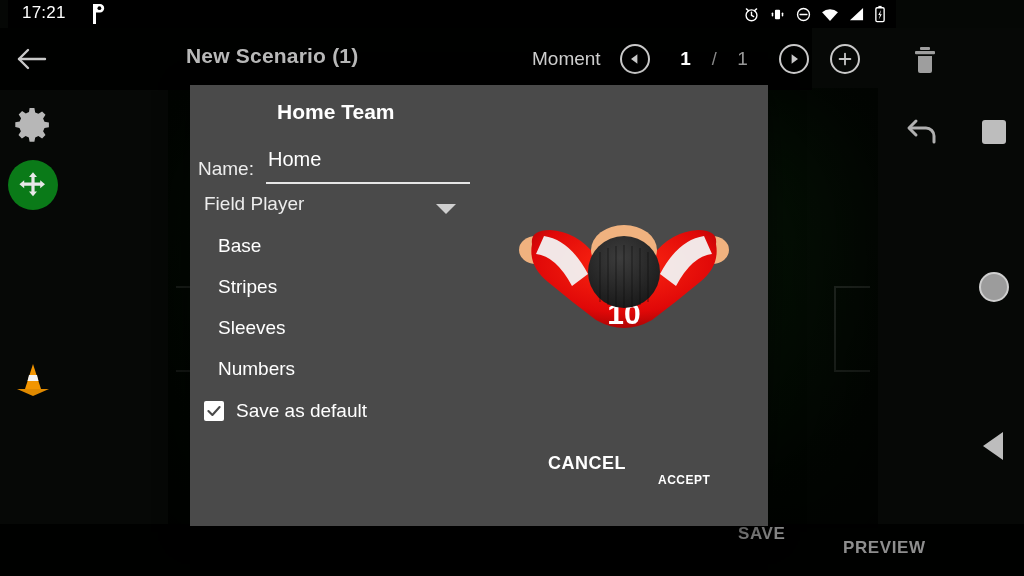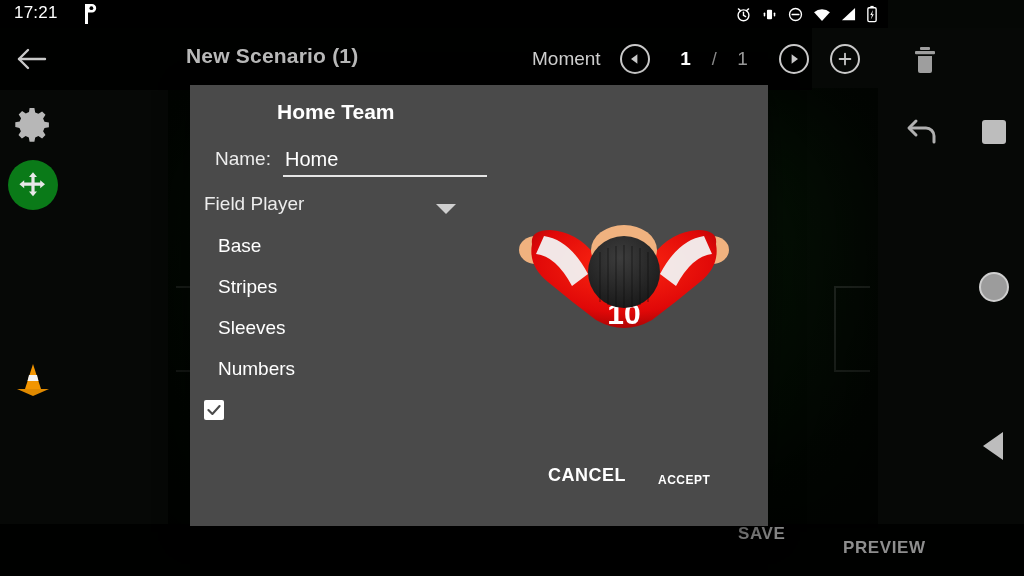--- a/index.html
+++ b/index.html
@@ -11,21 +11,21 @@
   }
   #root {
     position: relative;
     width: 1024px; height: 576px;
     background: #050705;
     overflow: hidden;
   }
 
   
   #statusbar {
-    position: absolute; left: 0; top: 0;
+    position: absolute; left: 8px; top: 0;
     width: 888px; height: 28px;
     background: #000;
     z-index: 60;
   }
   #status-time {
     position: absolute; left: 14px; top: 3px;
     font-size: 17px; color: #fff; letter-spacing: .2px;
   }
   #status-app-icon {
     position: absolute; left: 82px; top: 4px;
@@ -165,29 +165,29 @@
     width: 578px; height: 441px;
     background: #4a4a4a;
     z-index: 40;
     box-shadow: 0 6px 26px rgba(0,0,0,.55);
   }
   #dialog-title {
     position: absolute; left: 87px; top: 15px;
     font-size: 21px; font-weight: bold; color: #ffffff;
   }
   #name-row {
-    position: absolute; left: 25px; top: 63px;
-    display: flex; 
+    position: absolute; left: 8px; top: 63px;
+    display: flex; align-items: flex-end;
   }
   #name-label { font-size: 19px; color: #ededed; padding-bottom: 4px; }
   #name-field {
     margin-left: 12px;
     width: 200px;
     border-bottom: 2px solid #e6e6e6;
-    padding: 0 2px 4px 2px;
+    padding: 0 2px 11px 2px;
   }
   #name-value { font-size: 20px; color: #ffffff; }
   #spinner-row {
     position: absolute; left: 14px; top: 108px;
     width: 256px; height: 30px;
   }
   #spinner-label { font-size: 19px; color: #ededed; margin-top: 24px; }
   #spinner-arrow {
     position: absolute; right: 4px; top: 11px;
     width: 0; height: 0;
@@ -208,21 +208,21 @@
     position: absolute; left: 14px; top: 315px;
     display: flex; align-items: center;
   }
   #default-checkbox {
     width: 20px; height: 20px; background: #ffffff; border-radius: 2px;
     display: flex; align-items: center; justify-content: center;
   }
   #default-label { font-size: 19px; color: #ffffff; margin-left: 12px; }
 
   #cancel-btn {
-    position: absolute; left: 358px; top: 380px;
+    position: absolute; left: 358px; top: 368px;
     font-size: 18px; font-weight: bold; color: #ffffff; letter-spacing: .5px;
   }
   #accept-btn {
     position: absolute; left: 468px; top: 388px;
     font-size: 12px; font-weight: bold; color: #ffffff; letter-spacing: .5px;
   }
 
   
   #avatar-preview {
     position: absolute; left: 324px; top: 125px;
@@ -342,20 +342,21 @@
     <div class="part-item" id="part-1">Stripes</div>
     <div class="part-item" id="part-2">Sleeves</div>
     <div class="part-item" id="part-3">Numbers</div>
 
     <div id="default-row">
       <div id="default-checkbox">
         <svg viewBox="0 0 20 20" width="16" height="16" fill="none" stroke="#4a4a4a" stroke-width="2.6" stroke-linecap="round" stroke-linejoin="round">
           <polyline points="3,10 8,15 17,5"></polyline>
         </svg>
       </div>
+      <span id="default-label">Save as default</span>
     </div>
 
     <div id="avatar-preview">
       <svg viewBox="0 0 220 130" width="220" height="130">
         <defs>
           <clipPath id="armClipL">
               <path d="M8 36 Q28 22 48 30 L70 62 Q46 74 26 66 Z"></path>
             </clipPath>
           <clipPath id="armClipR">
               <path d="M212 36 Q192 22 172 30 L150 62 Q174 74 194 66 Z"></path>

